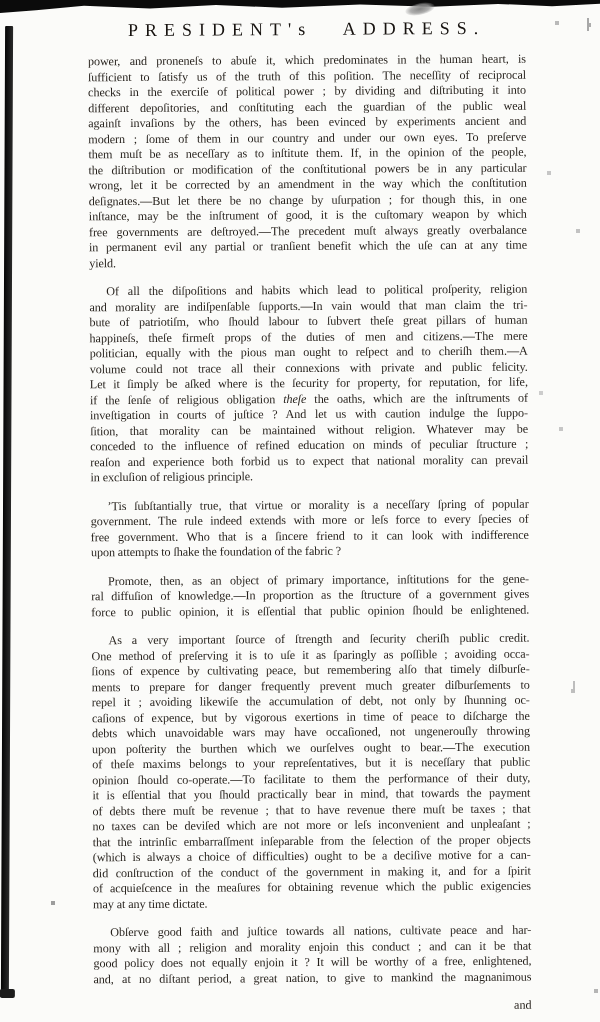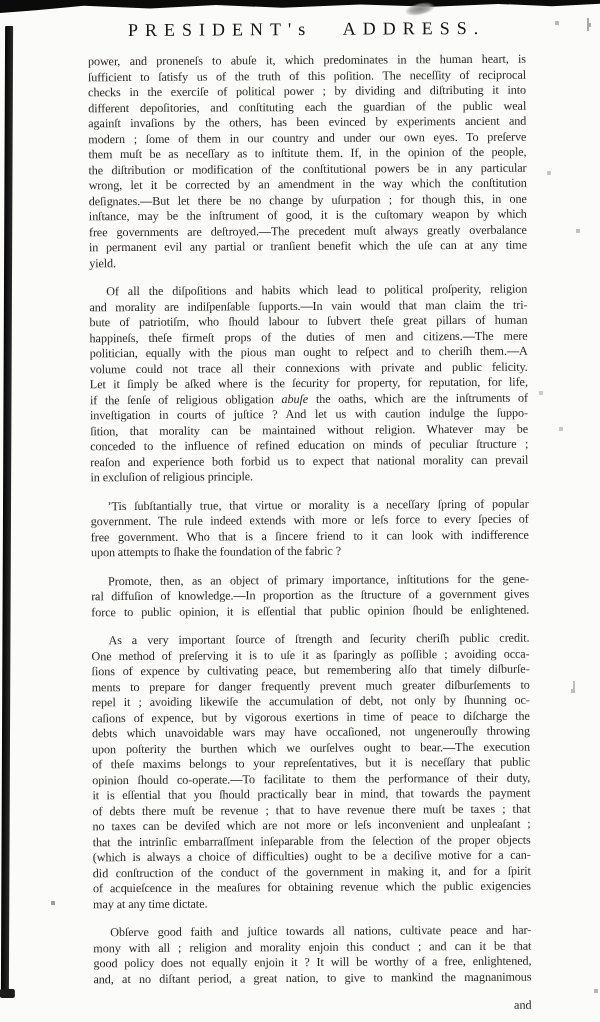--- a/index.html
+++ b/index.html
@@ -115,21 +115,21 @@
           <div class="line last">yield.</div>
         </div>
         <div class="paragraph indent">
           <div class="line first">Of all the diſpoſitions and habits which lead to political proſperity, religion</div>
           <div class="line">and morality are indiſpenſable ſupports.—In vain would that man claim the tri-</div>
           <div class="line">bute of patriotiſm, who ſhould labour to ſubvert theſe great pillars of human</div>
           <div class="line">happineſs, theſe firmeſt props of the duties of men and citizens.—The mere</div>
           <div class="line">politician, equally with the pious man ought to reſpect and to cheriſh them.—A</div>
           <div class="line">volume could not trace all their connexions with private and public felicity.</div>
           <div class="line">Let it ſimply be aſked where is the ſecurity for property, for reputation, for life,</div>
-          <div class="line">if the ſenſe of religious obligation <i>abuſe</i> the oaths, which are the inſtruments of</div>
+          <div class="line">if the ſenſe of religious obligation <i>theſe</i> the oaths, which are the inſtruments of</div>
           <div class="line">inveſtigation in courts of juſtice ? And let us with caution indulge the ſuppo-</div>
           <div class="line">ſition, that morality can be maintained without religion. Whatever may be</div>
           <div class="line">conceded to the influence of refined education on minds of peculiar ſtructure ;</div>
           <div class="line">reaſon and experience both forbid us to expect that national morality can prevail</div>
           <div class="line last">in excluſion of religious principle.</div>
         </div>
         <div class="paragraph indent">
           <div class="line first">’Tis ſubſtantially true, that virtue or morality is a neceſſary ſpring of popular</div>
           <div class="line">government. The rule indeed extends with more or leſs force to every ſpecies of</div>
           <div class="line">free government. Who that is a ſincere friend to it can look with indifference</div>

